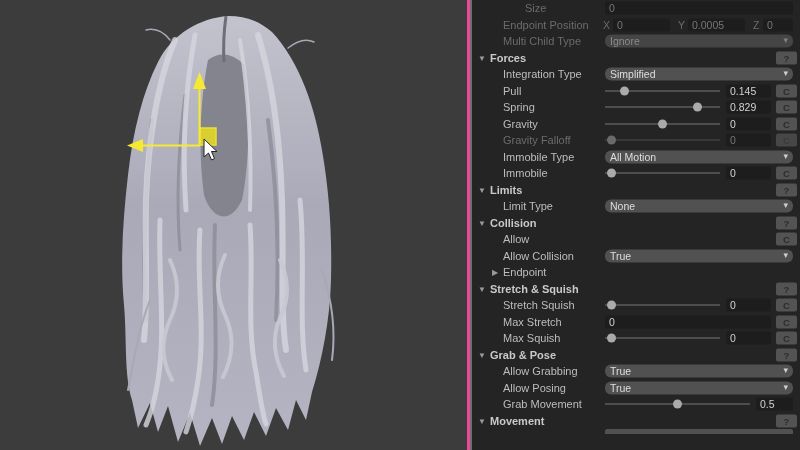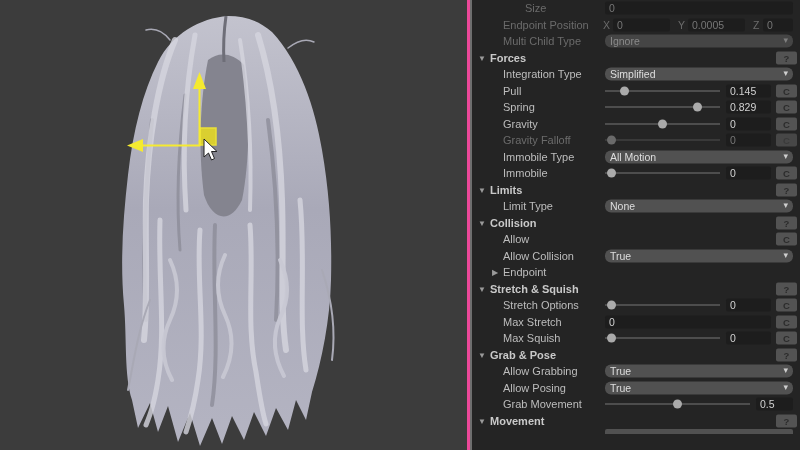--- a/index.html
+++ b/index.html
@@ -222,21 +222,21 @@
       <div class="row">
         <span class="tri sub">▶</span>
         <span class="lbl">Endpoint</span>
       </div>
       <div class="row header">
         <span class="tri">▼</span>
         <span class="lbl">Stretch &amp; Squish</span>
         <button class="minibtn">?</button>
       </div>
       <div class="row">
-        <span class="lbl">Stretch Options</span>
+        <span class="lbl">Stretch Squish</span>
         <div class="track" style="width: 115px;">
           <div class="line"></div>
           <div class="thumb" style="left: 2.12px;"></div>
         </div>
         <div class="field" style="left: 256px; width: 45px;">0</div>
         <button class="minibtn">C</button>
       </div>
       <div class="row">
         <span class="lbl">Max Stretch</span>
         <div class="field" style="left: 135px; width: 166px;">0</div>

